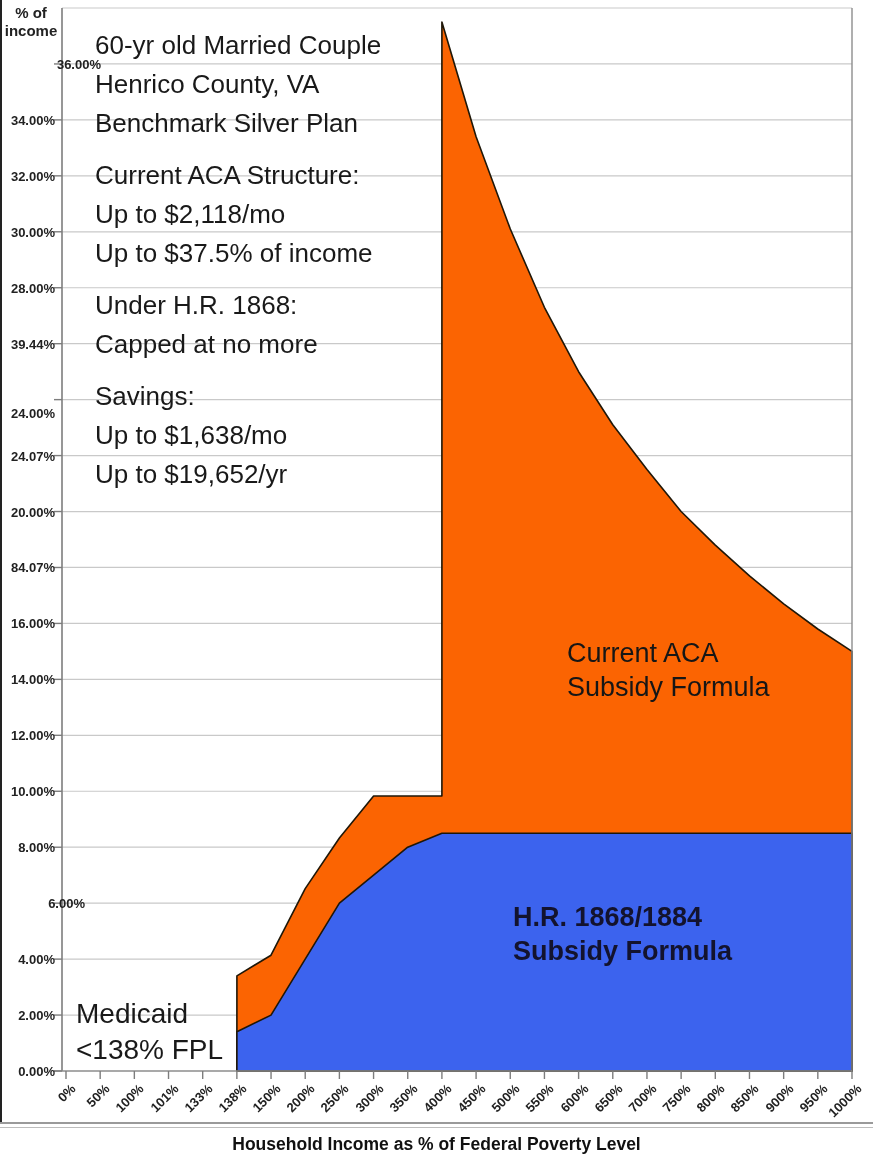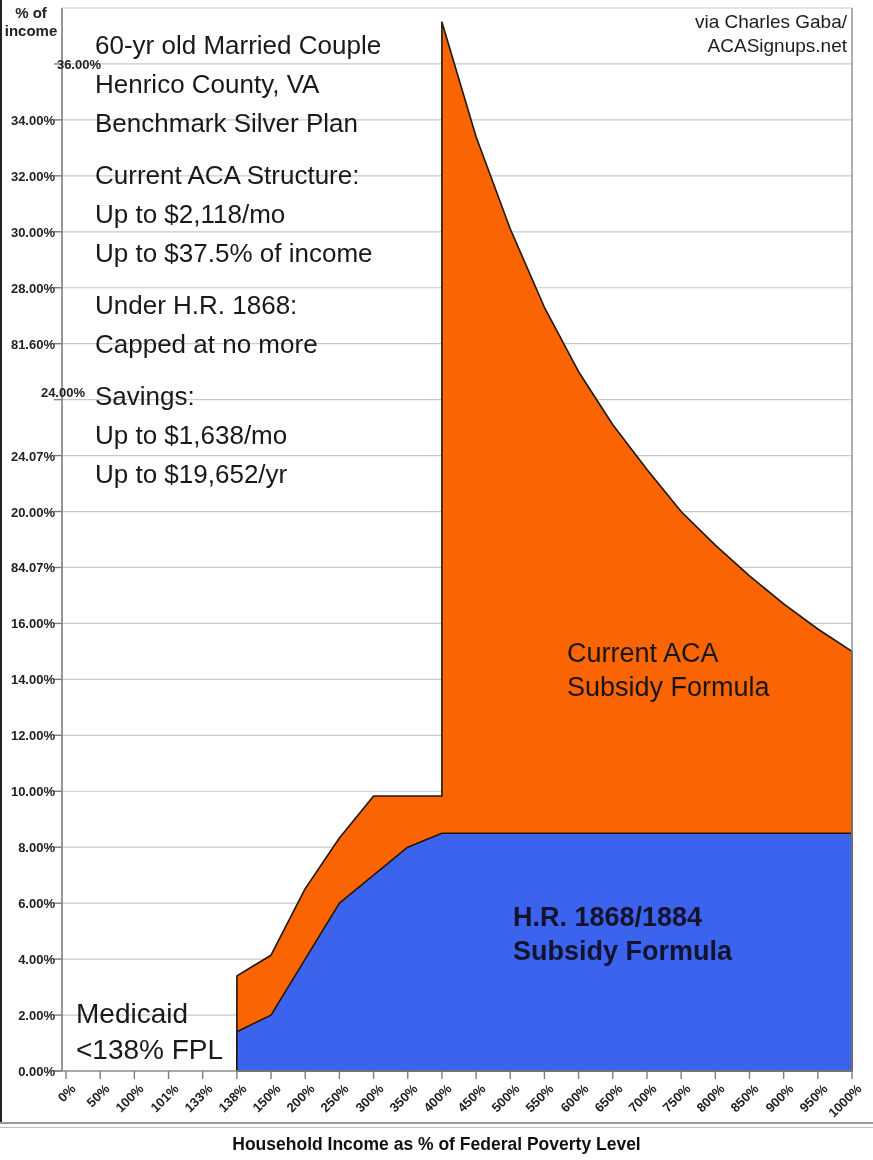--- a/index.html
+++ b/index.html
@@ -98,31 +98,31 @@
       <line x1="749.4782608695651" y1="1071" x2="749.4782608695651" y2="1079" stroke="#7d7d7d" stroke-width="1.4"></line>
       <line x1="783.6521739130434" y1="1071" x2="783.6521739130434" y2="1079" stroke="#7d7d7d" stroke-width="1.4"></line>
       <line x1="817.8260869565216" y1="1071" x2="817.8260869565216" y2="1079" stroke="#7d7d7d" stroke-width="1.4"></line>
       <line x1="851.9999999999999" y1="1071" x2="851.9999999999999" y2="1079" stroke="#7d7d7d" stroke-width="1.4"></line>
     </svg>
 
   <div id="ylabels">
       <div class="ytick" style="top: 1064px;">0.00%</div>
       <div class="ytick" style="top: 1008.05px;">2.00%</div>
       <div class="ytick" style="top: 952.105px;">4.00%</div>
-      <div class="ytick" style="top: 896.158px;">6.00%</div>
+      <div class="ytick" style="top: 896.158px; padding-left: 30px;">6.00%</div>
       <div class="ytick" style="top: 840.211px;">8.00%</div>
       <div class="ytick" style="top: 784.263px;">10.00%</div>
       <div class="ytick" style="top: 728.316px;">12.00%</div>
       <div class="ytick" style="top: 672.368px;">14.00%</div>
       <div class="ytick" style="top: 616.421px;">16.00%</div>
       <div class="ytick" style="top: 560.474px;">84.07%</div>
       <div class="ytick" style="top: 504.526px;">20.00%</div>
       <div class="ytick" style="top: 448.579px;">24.07%</div>
-      <div class="ytick" style="top: 385px; margin-left: 30px;">24.00%</div>
-      <div class="ytick" style="top: 336.684px;">81.60%</div>
+      <div class="ytick" style="top: 406px;">24.00%</div>
+      <div class="ytick" style="top: 336.684px;">39.44%</div>
       <div class="ytick" style="top: 280.737px;">28.00%</div>
       <div class="ytick" style="top: 224.789px;">30.00%</div>
       <div class="ytick" style="top: 168.842px;">32.00%</div>
       <div class="ytick" style="top: 112.895px;">34.00%</div>
       <div class="ytick" style="top: 56.9474px; margin-left: 46px;">36.00%</div>
     </div>
   <div id="xlabels">
       <div class="xtick" style="left: -42px;">0%</div>
       <div class="xtick" style="left: -7.82609px;">50%</div>
       <div class="xtick" style="left: 26.3478px;">100%</div>
@@ -147,24 +147,20 @@
       <div class="xtick" style="left: 675.652px;">900%</div>
       <div class="xtick" style="left: 709.826px;">950%</div>
       <div class="xtick" style="left: 744px;">1000%</div>
     </div>
 
   <div id="y-axis-unit">
     <div>% of</div>
     <div>income</div>
   </div>
 
-  <div id="attribution">
-    <div>via Charles Gaba/</div>
-    <div>ACASignups.net</div>
-  </div>
 
   <div id="info-block">
       <div class="para">
         <div>60-yr old Married Couple</div>
         <div>Henrico County, VA</div>
         <div>Benchmark Silver Plan</div>
       </div>
       <div class="para">
         <div>Current ACA Structure:</div>
         <div>Up to $2,118/mo</div>

